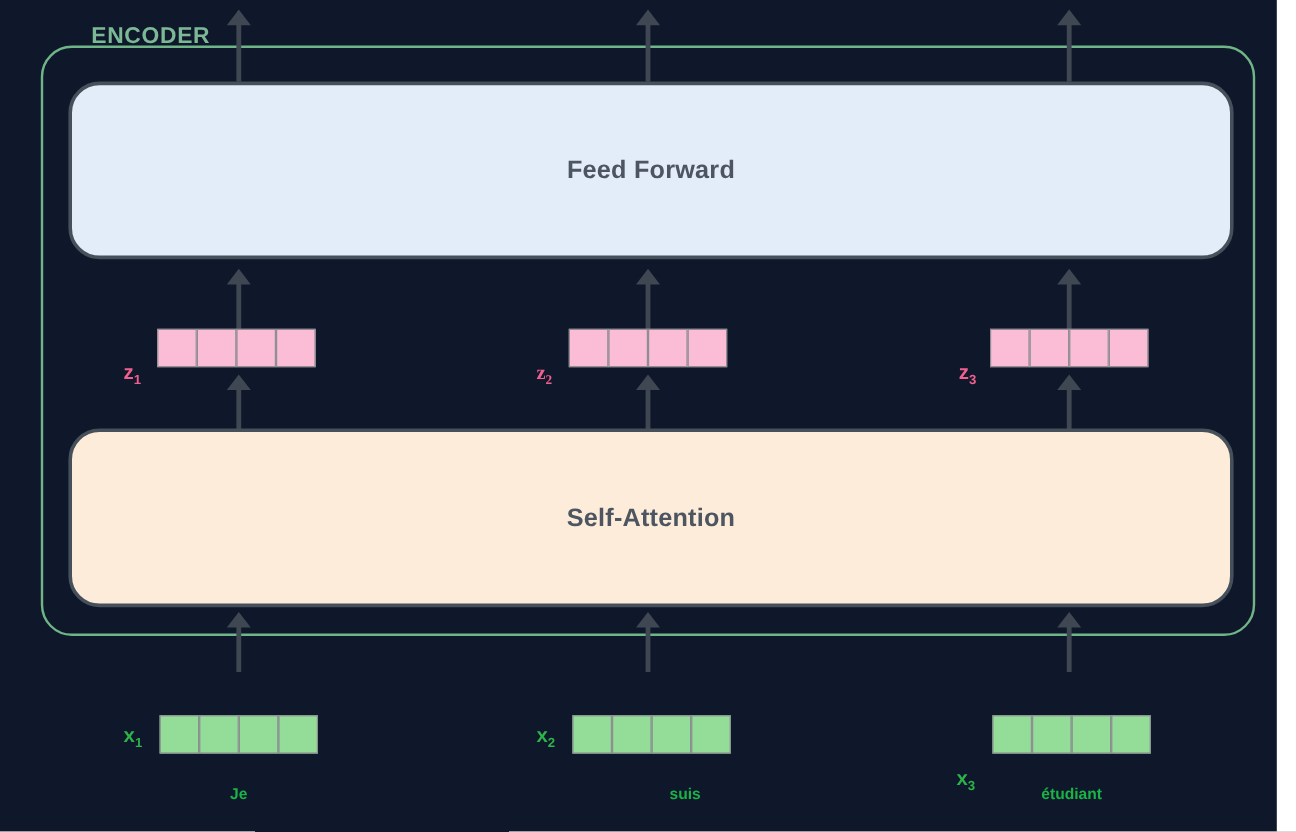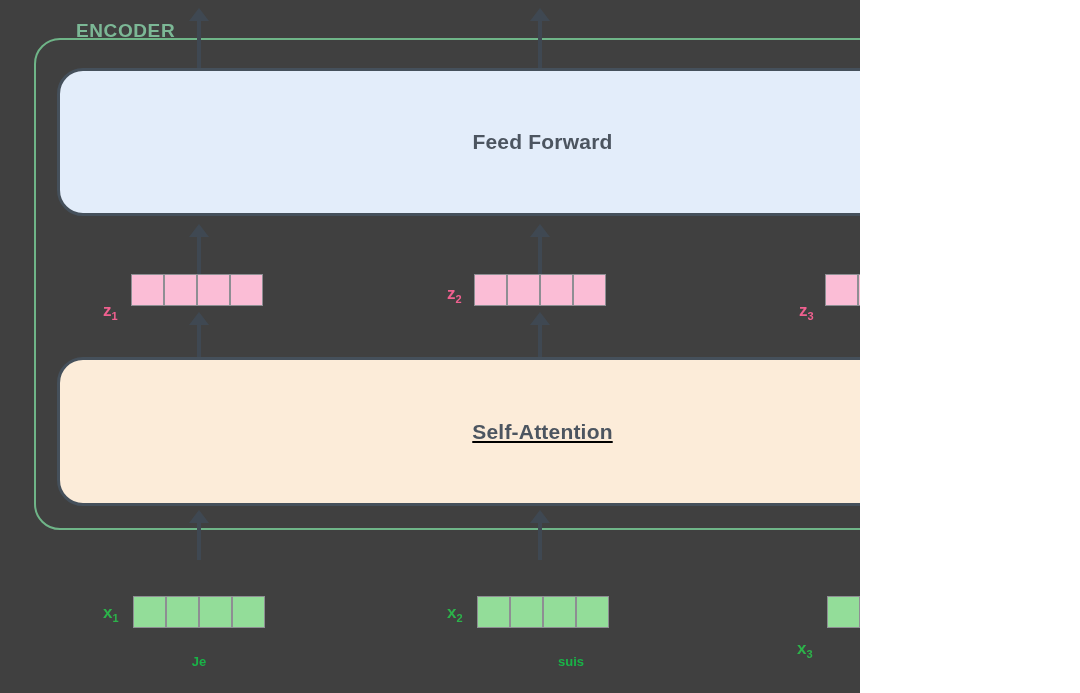--- a/index.html
+++ b/index.html
@@ -5,23 +5,23 @@
   html, body {
     margin: 0;
     padding: 0;
     background: #ffffff;
   }
   body {
     font-family: "Liberation Sans", "DejaVu Sans", sans-serif;
   }
   #stage {
     position: relative;
-    width: 860px;
+    width: 1064px;
     height: 693px;
-    background: #404040;
+    background: #0f172a;
     overflow: hidden;
   }
 
   
   .encoder-frame {
     position: absolute;
     left: 34px;
     top: 38px;
     width: 1012px;
     height: 492px;
@@ -63,21 +63,20 @@
     width: 971px;
     height: 148px;
     background: #e3edfa;
   }
   #sa-box {
     left: 57px;
     top: 357px;
     width: 971px;
     height: 149px;
     background: #fcecd9;
-    text-decoration: underline;
   }
 
   
   .vector {
     position: absolute;
     display: flex;
     box-sizing: border-box;
   }
   .vector .cell {
     width: 33px;
@@ -188,21 +187,21 @@
   <div class="vec-label pink" style="left:103px; top:281px;">
     <span>z</span><sub>1</sub>
   </div>
   <div class="vector pink" style="left:131px; top:274px;">
     <div class="cell"></div>
     <div class="cell"></div>
     <div class="cell"></div>
     <div class="cell"></div>
   </div>
 
-  <div class="vec-label pink" style="left:447px; top:264px;">
+  <div class="vec-label pink" style="left:447px; top:281px;font-family:Liberation Serif, serif;">
     <span>z</span><sub>2</sub>
   </div>
   <div class="vector pink" style="left:474px; top:274px;">
     <div class="cell"></div>
     <div class="cell"></div>
     <div class="cell"></div>
     <div class="cell"></div>
   </div>
 
   <div class="vec-label pink" style="left:799px; top:281px;">

